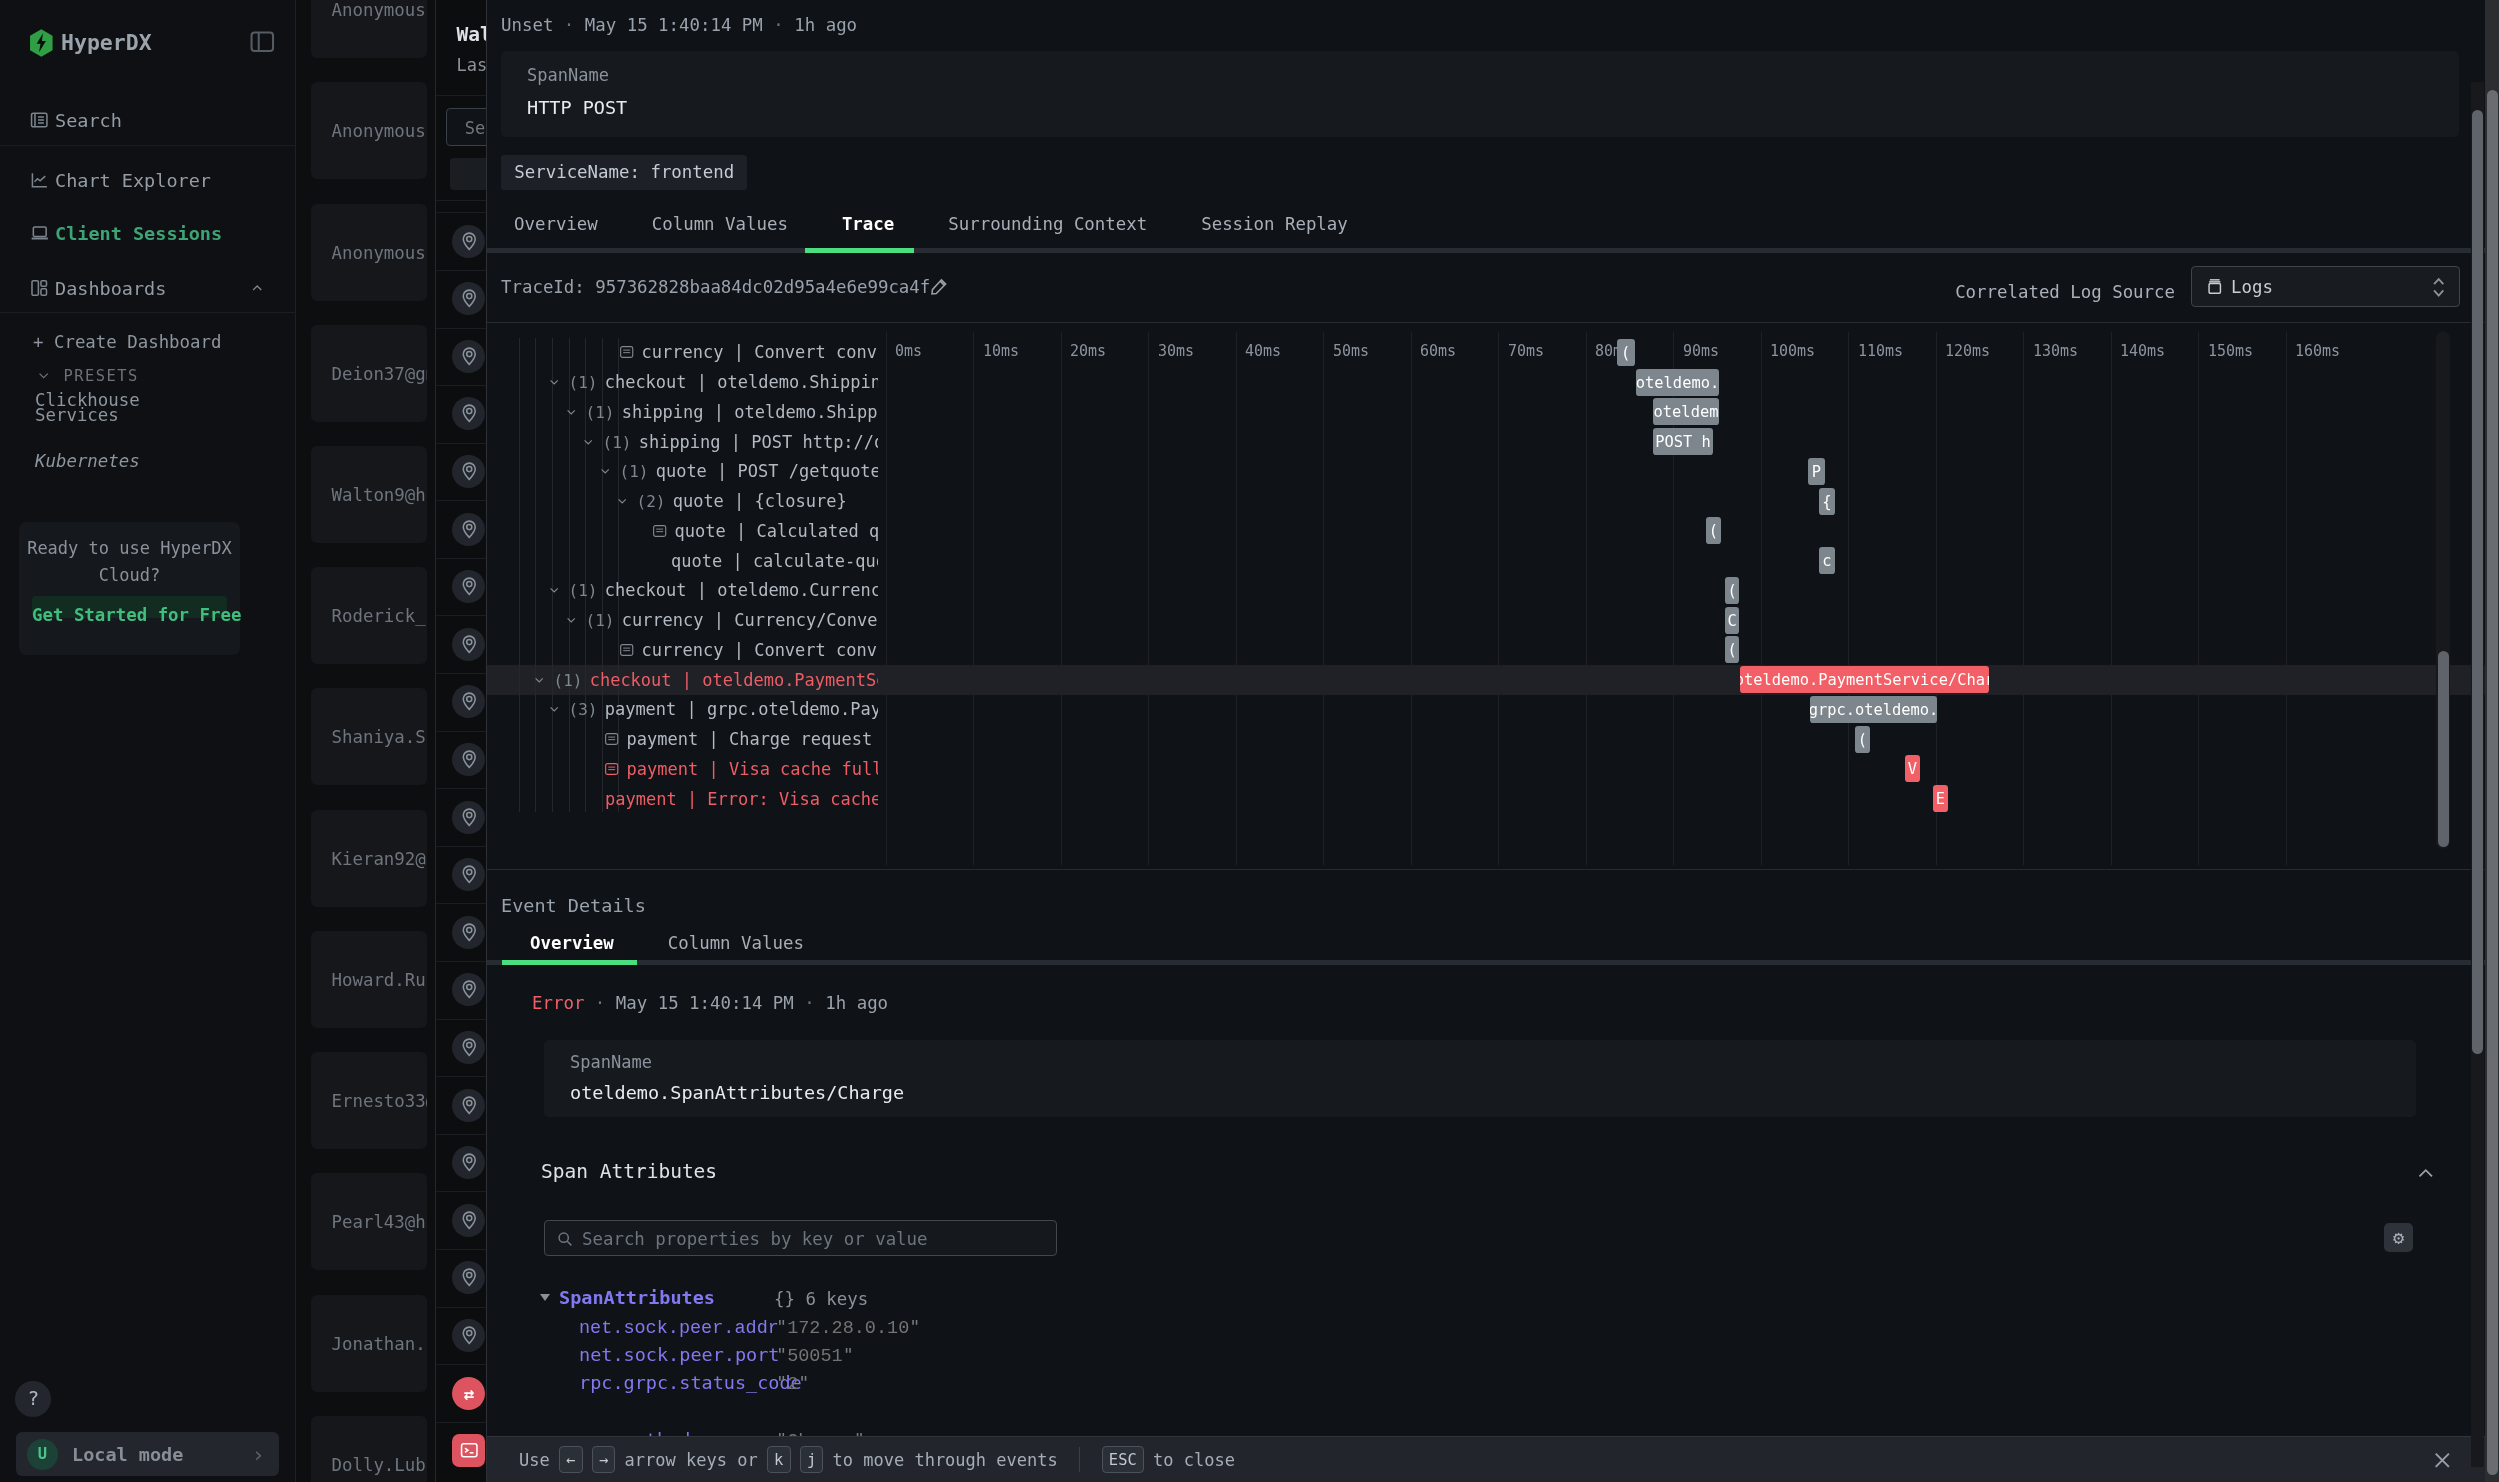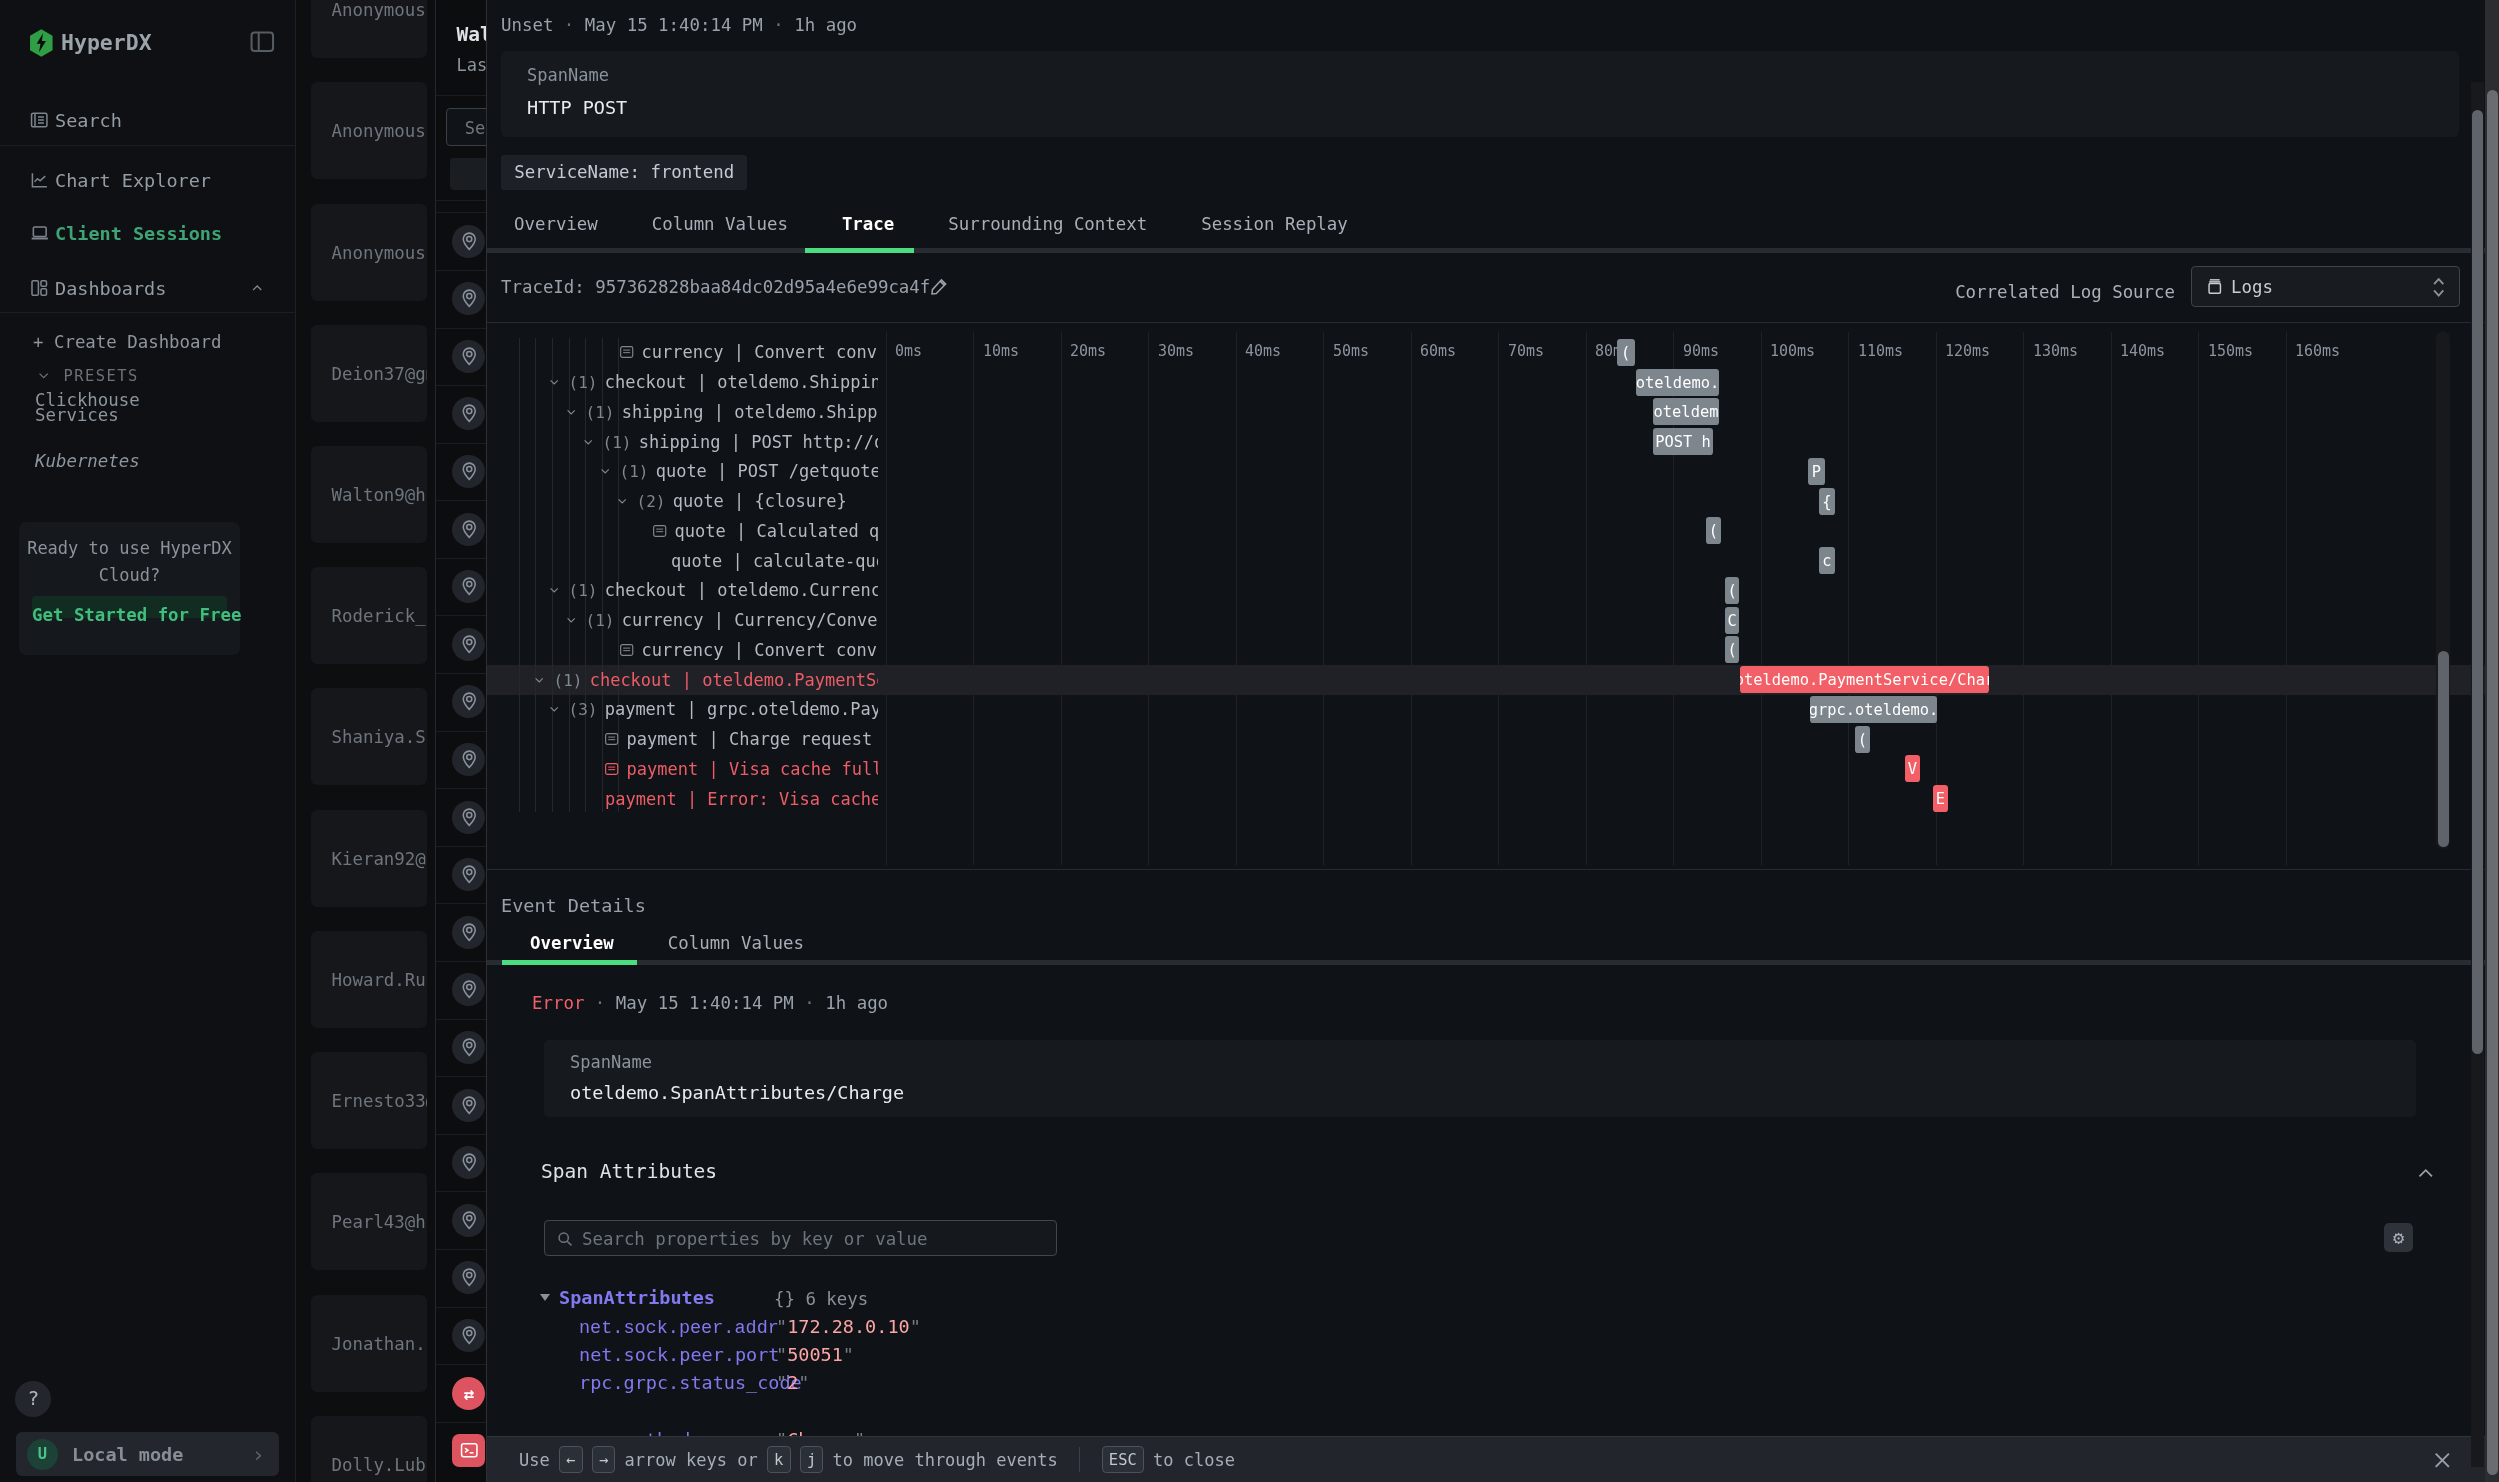--- a/index.html
+++ b/index.html
@@ -59,21 +59,21 @@
   .wf-inner { position:absolute; top:0; height:30px; display:flex; align-items:center; gap:7.2px; white-space:nowrap; }
   .wf-count { font-size:16px; color:#7f878f; }
   .wf-text { font-size:17px; color:#b3bac2; }
   .wf-text.err { color:#ee5d66; }
   .wf-bar { position:absolute; height:27px; border-radius:3.1px; display:flex; align-items:center; justify-content:center; overflow:hidden; color:#ffffff; font-size:15.4px; white-space:nowrap; cursor:pointer; }
   .bar-gray { background:#7d858d; }
   .bar-red { background:#f25f66; }
   #selected-band { left:0; top:665px; width:1999px; height:30px; background:#1f2126; }
   .attr-key { color:#8279f0; font-size:18.5px; white-space:nowrap; }
   .attr-quote { color:#757c85; font-size:18.5px; }
-  .attr-val { color:#fca5a5; font-size:18.5px; }
+  .attr-val { color:#737373; font-size:18.5px;font-family:Liberation Mono, monospace; }
   #footer-bar { left:0; top:1436px; width:1999px; height:46px; background:#22262c; border-top:1px solid #31363d; }
   .kbd { display:inline-flex; align-items:center; justify-content:center; min-width:23.6px; height:27px; padding:0 6.2px; background:#2b3036; border:1px solid #4b525b; border-radius:4.1px; font-size:15.4px; color:#c3c9d1; }
   .fnote { font-size:17px; color:#a6adb6; white-space:nowrap; }
 
   
   .sb-track { background:#17191d; }
   .sb-thumb { background:#5f646b; border-radius:6.2px; }
 </style>
 </head>
 <body>

